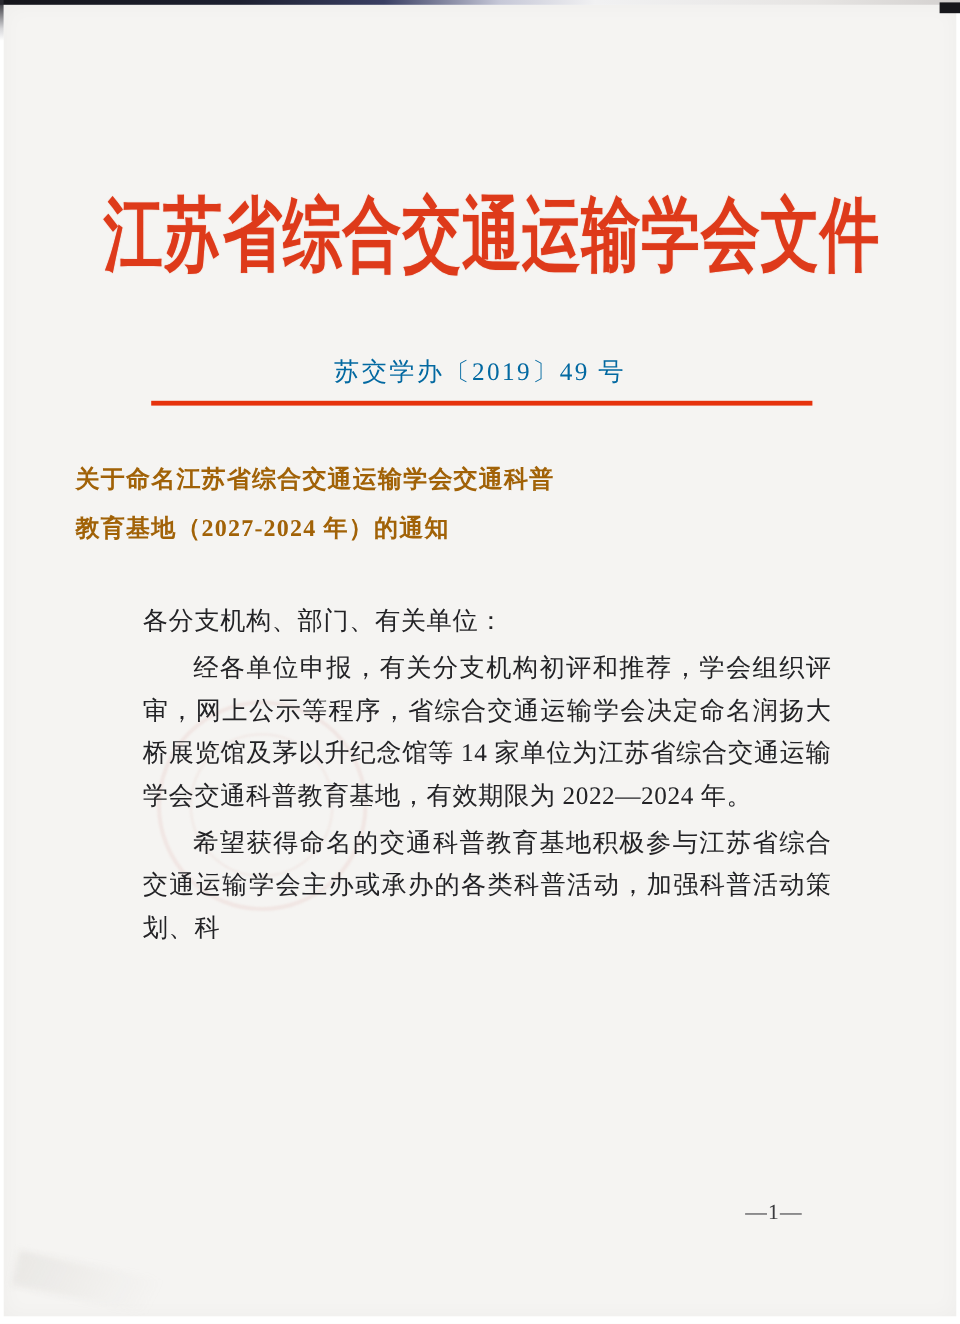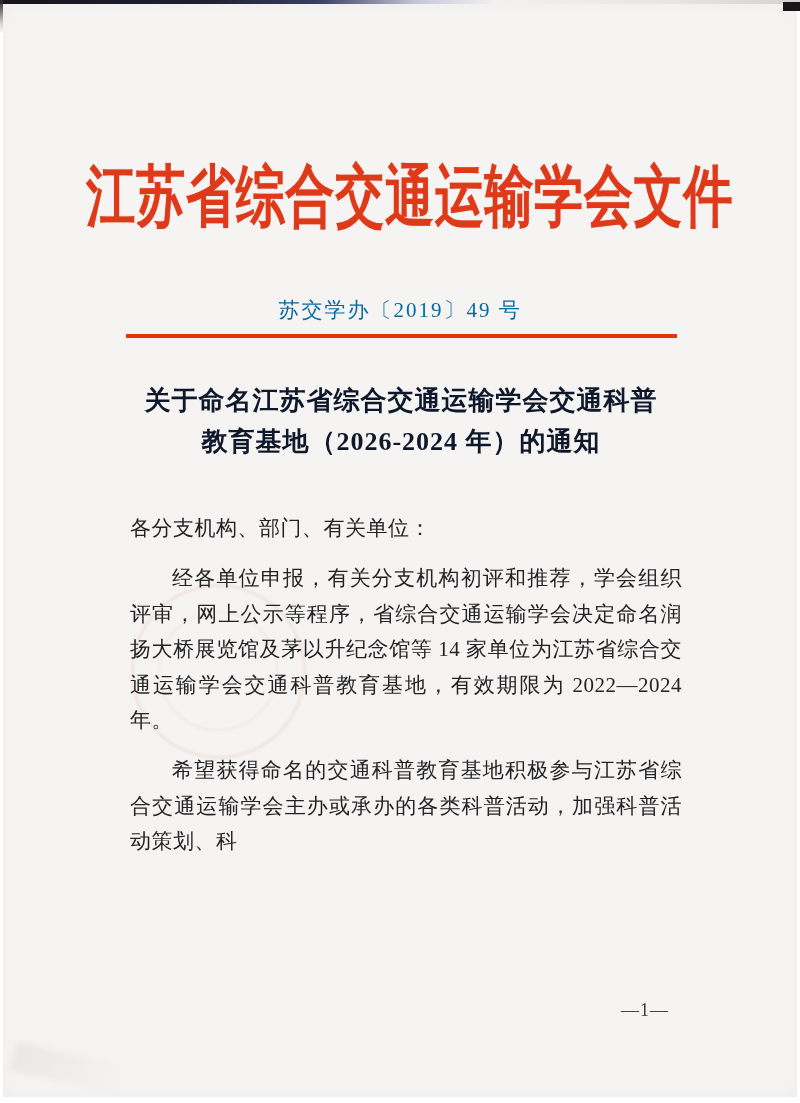--- a/index.html
+++ b/index.html
@@ -96,38 +96,37 @@
   .red-rule {
     position: absolute;
     left: 123px; top: 330px;
     width: 551px; height: 4px;
     background: #e6330d;
   }
   .doc-title {
     position: absolute;
     left: 60px; top: 376px;
     width: 676px;
-    text-align: center;
-    color: #0f172a;
-    font-size: 26px;
+    color: #a16207;
+    font-size: 20px;
     font-weight: 700;
     line-height: 41px;
     letter-spacing: 1px;
   }
   .body-text {
     position: absolute;
     left: 112px; top: 492px;
     width: 582px;
     color: #232326;
     font-size: 21px;
     line-height: 35.4px;
     text-align: justify;
     letter-spacing: 0.5px;
   }
-  .body-text p { margin: 15px; }
+  .body-text p { margin: 4px; }
   .body-text p.indent { text-indent: 2em; }
   .page-number {
     position: absolute;
     left: 0; top: 996px;
     width: 100%;
     color: #3a3a3e;
     font-size: 18px;
     letter-spacing: 1px;
   }
   .page-number span {
@@ -145,21 +144,21 @@
     <div class="smudge"></div>
 
     <div class="org-title">江苏省综合交通运输学会文件</div>
 
     <div class="doc-number">苏交学办〔2019〕49 号</div>
 
     <div class="red-rule"></div>
 
     <div class="doc-title">
       <span>关于命名江苏省综合交通运输学会交通科普</span><br>
-      <span>教育基地（2026-2024 年）的通知</span>
+      <span>教育基地（2027-2024 年）的通知</span>
     </div>
 
     <div class="body-text">
       <p>各分支机构、部门、有关单位：</p>
       <p class="indent">经各单位申报，有关分支机构初评和推荐，学会组织评审，网上公示等程序，省综合交通运输学会决定命名润扬大桥展览馆及茅以升纪念馆等 14 家单位为江苏省综合交通运输学会交通科普教育基地，有效期限为 2022—2024 年。</p>
       <p class="indent">希望获得命名的交通科普教育基地积极参与江苏省综合交通运输学会主办或承办的各类科普活动，加强科普活动策划、科</p>
     </div>
 
     <div class="page-number">
       <span>—1—</span>

